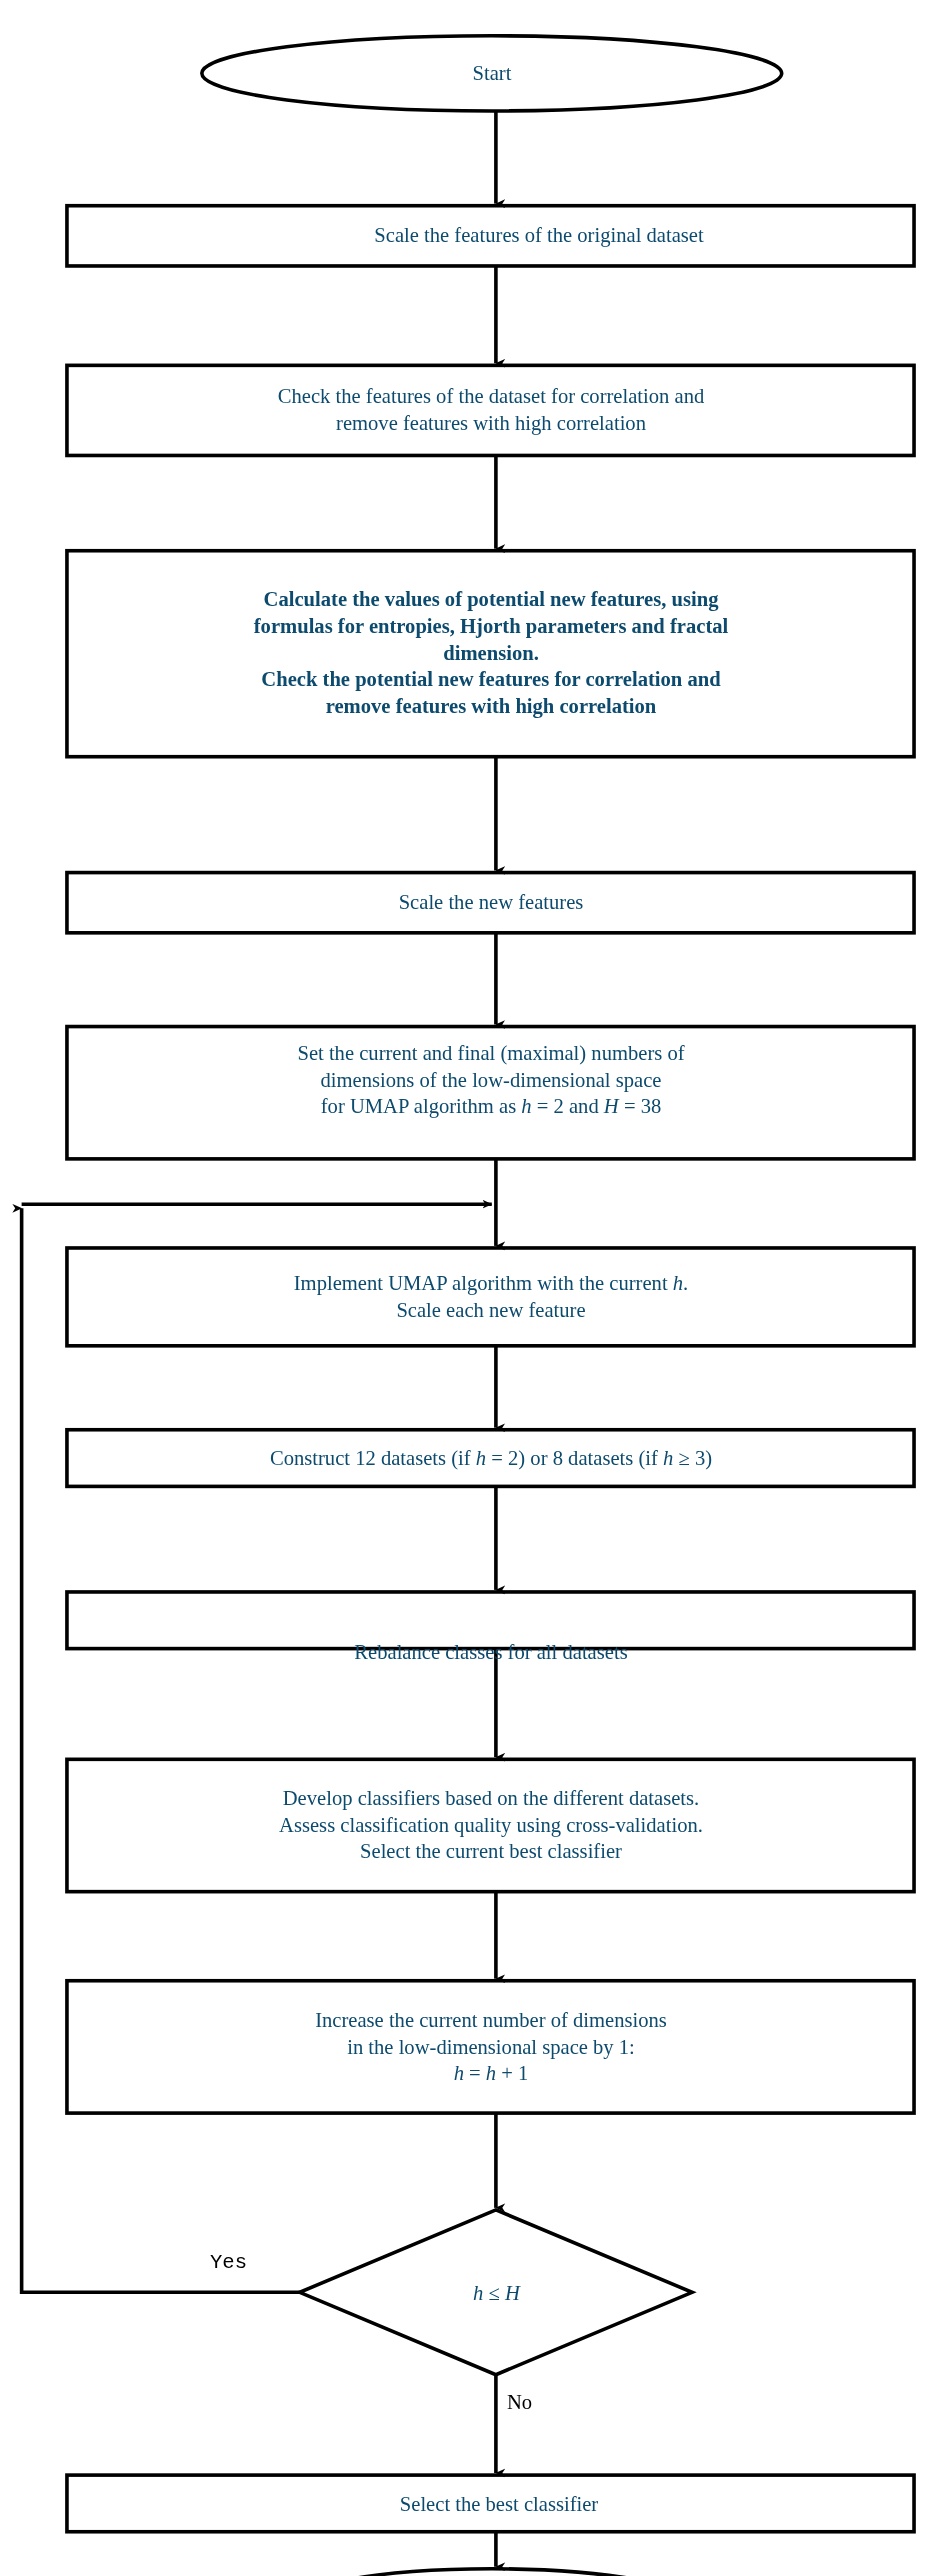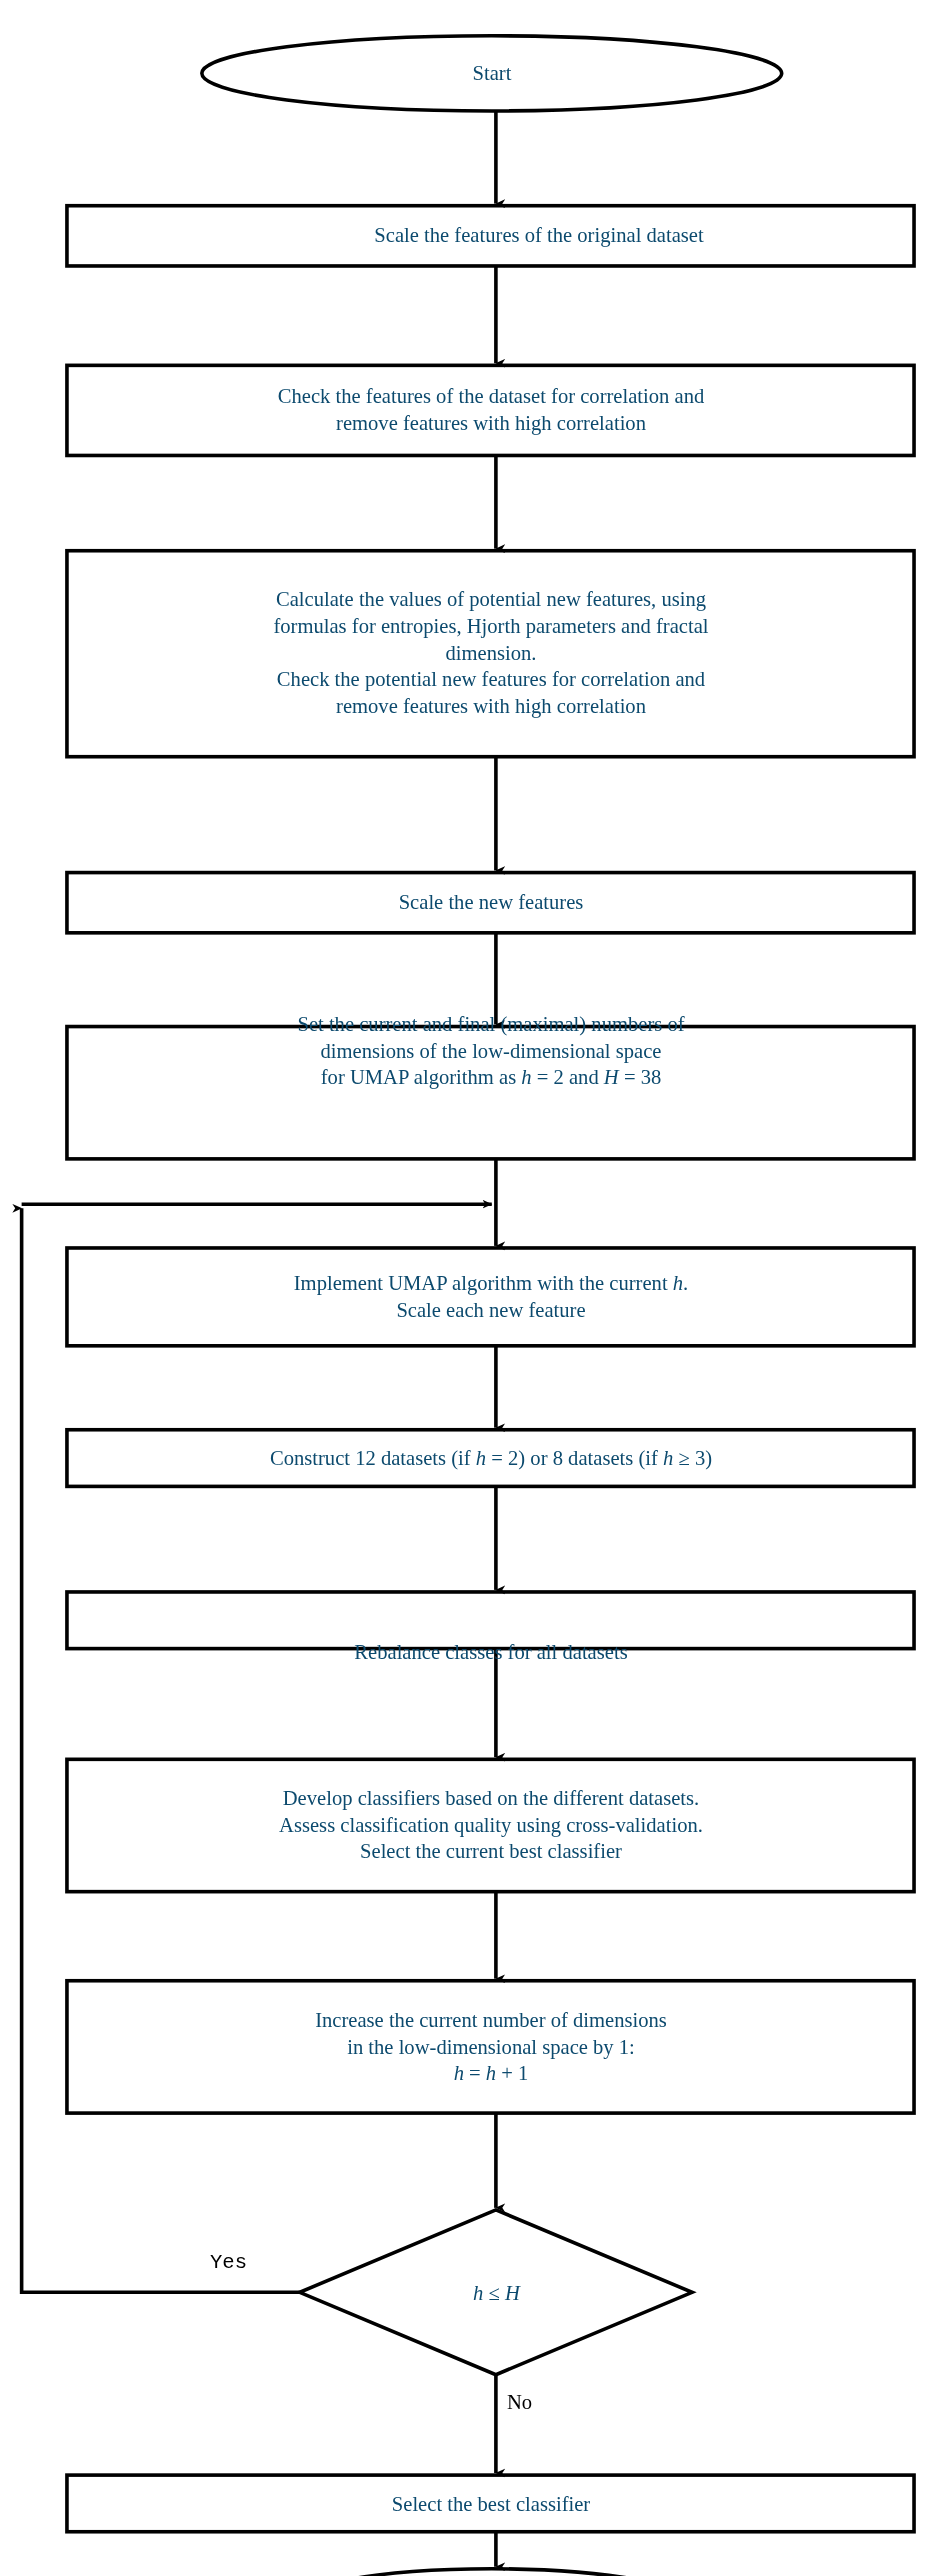--- a/index.html
+++ b/index.html
@@ -123,33 +123,33 @@
 
   <div class="node-text" style="left:67px; top:205px; width:848px; height:60px;padding-left:48px;">
     <span class="ln">Scale the features of the original dataset</span>
   </div>
 
   <div class="node-text" style="left:67px; top:365px; width:848px; height:90px;">
     <span class="ln">Check the features of the dataset for correlation and</span>
     <span class="ln">remove features with high correlation</span>
   </div>
 
-  <div class="node-text" style="left:67px; top:550px; width:848px; height:206px;">
+  <div class="node-text" style="left:67px; top:550px; width:848px; height:206px;font-weight:bold;">
     <span class="ln">Calculate the values of potential new features, using</span>
     <span class="ln">formulas for entropies, Hjorth parameters and fractal</span>
     <span class="ln">dimension.</span>
     <span class="ln">Check the potential new features for correlation and</span>
     <span class="ln">remove features with high correlation</span>
   </div>
 
   <div class="node-text" style="left:67px; top:872px; width:848px; height:60px;">
     <span class="ln">Scale the new features</span>
   </div>
 
-  <div class="node-text" style="left:67px; top:985px; width:848px; height:132px;">
+  <div class="node-text" style="left:67px; top:1014px; width:848px; height:132px;">
     <span class="ln">Set the current and final (maximal) numbers of</span>
     <span class="ln">dimensions of the low-dimensional space</span>
     <span class="ln">
       <span>for UMAP algorithm as </span><span class="it">h</span><span> = 2 and </span><span class="it">H</span><span> = 38</span>
     </span>
   </div>
 
   <div class="node-text" style="left:67px; top:1248px; width:848px; height:98px;">
     <span class="ln">
       <span>Implement UMAP algorithm with the current </span><span class="it">h</span><span>.</span>
@@ -180,21 +180,21 @@
       <span class="it">h</span><span> = </span><span class="it">h</span><span> + 1</span>
     </span>
   </div>
 
   <div class="node-text" style="left:300px; top:2257px; width:393px; height:72px;">
     <span class="ln">
       <span class="it">h</span><span> ≤ </span><span class="it">H</span>
     </span>
   </div>
 
-  <div class="node-text" style="left:67px; top:2476px; width:848px; height:57px;">
+  <div class="node-text" style="left:75px; top:2476px; width:848px; height:57px;">
     <span class="ln">Select the best classifier</span>
   </div>
 
   <div class="node-text" style="left:286px; top:2569px; width:412px; height:76px;">
     
   </div>
 
   <div class="edge-label" style="left:210px; top:2251px;font-family:Liberation Mono, monospace;">Yes</div>
   <div class="edge-label" style="left:507px; top:2391px;">No</div>
 

